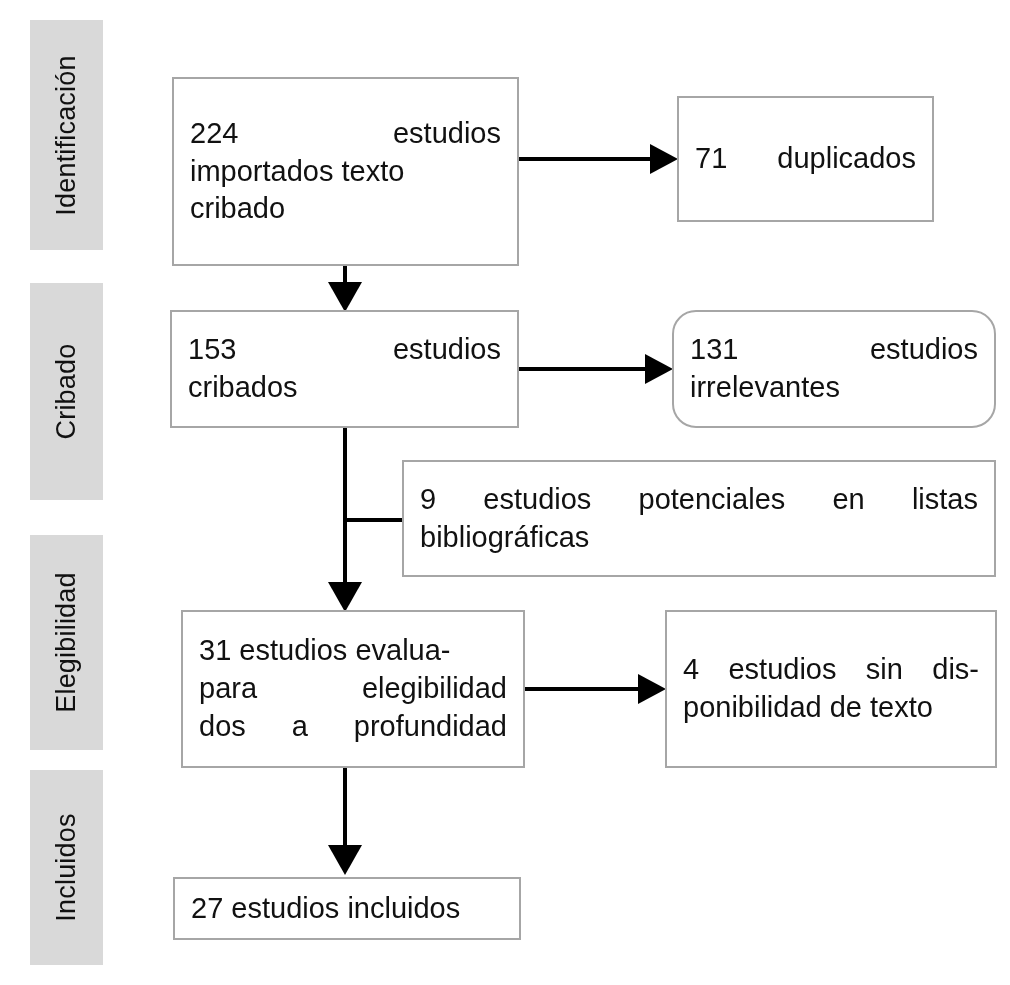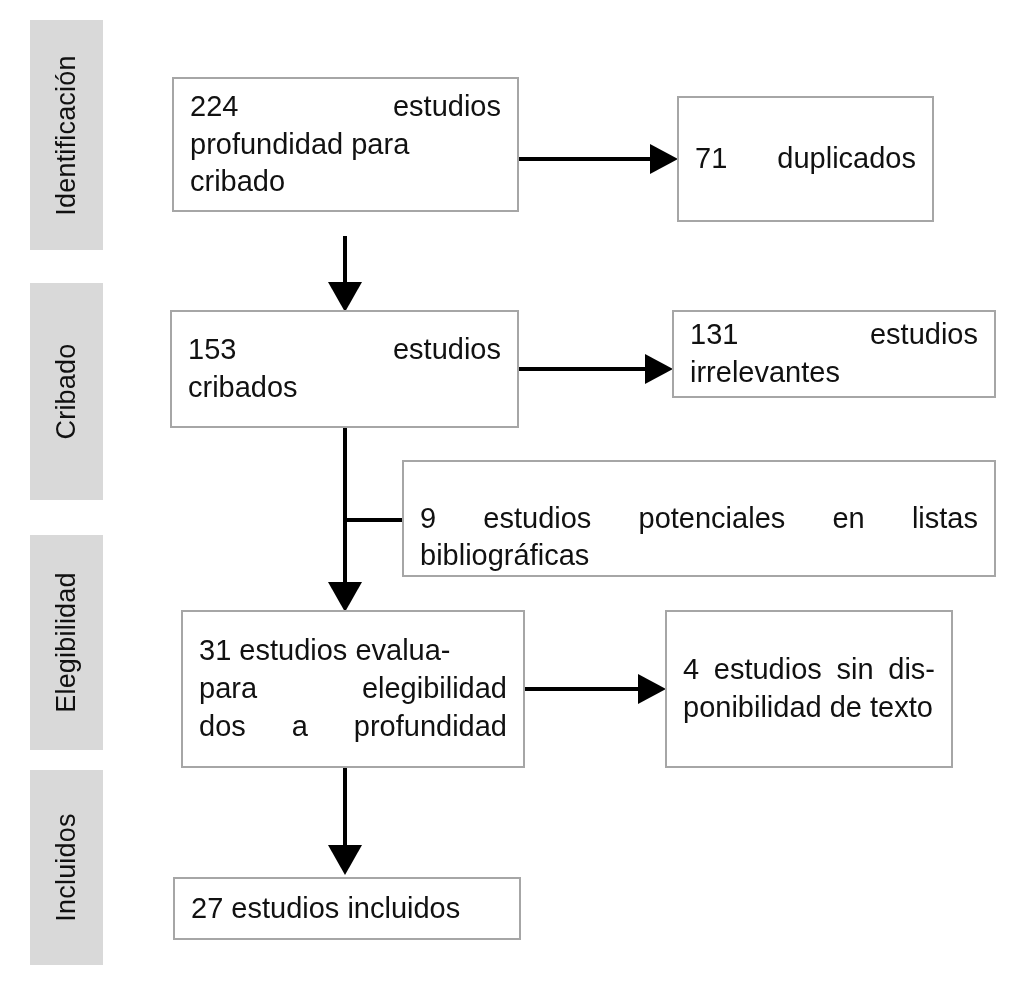--- a/index.html
+++ b/index.html
@@ -122,64 +122,64 @@
   <div class="arrow-down" style="left:328px;top:582px;"></div>
 
   <div class="hline" style="left:345px;top:518px;width:59px;"></div>
 
   <div class="hline" style="left:514px;top:687px;width:130px;"></div>
   <div class="arrow-right" style="left:638px;top:674px;"></div>
 
   <div class="vline" style="left:343px;top:768px;height:80px;"></div>
   <div class="arrow-down" style="left:328px;top:845px;"></div>
 
-  <div class="fbox" style="left:172px;top:77px;width:347px;height:135px;">
+  <div class="fbox" style="left:172px;top:77px;width:347px;height:189px;">
     <div class="fbox-text">
       <span class="ln j">224 estudios</span>
-      <span class="ln">profundidad para</span>
+      <span class="ln">importados texto</span>
       <span class="ln">cribado</span>
     </div>
   </div>
 
   <div class="fbox" style="left:677px;top:96px;width:257px;height:126px;">
     <div class="fbox-text">
       <span class="ln j">71 duplicados</span>
     </div>
   </div>
 
   <div class="fbox" style="left:170px;top:310px;width:349px;height:118px;">
     <div class="fbox-text">
       <span class="ln j">153 estudios</span>
       <span class="ln">cribados</span>
     </div>
   </div>
 
-  <div class="fbox" style="left:672px;top:310px;width:324px;height:88px;">
+  <div class="fbox" style="left:672px;top:310px;width:324px;height:118px;border-radius:24px;">
     <div class="fbox-text">
       <span class="ln j">131 estudios</span>
       <span class="ln">irrelevantes</span>
     </div>
   </div>
 
-  <div class="fbox" style="left:402px;top:460px;width:594px;height:117px;align-items:flex-end;">
+  <div class="fbox" style="left:402px;top:460px;width:594px;height:117px;">
     <div class="fbox-text">
       <span class="ln j">9 estudios potenciales en listas</span>
       <span class="ln">bibliográficas</span>
     </div>
   </div>
 
   <div class="fbox" style="left:181px;top:610px;width:344px;height:158px;">
     <div class="fbox-text">
       <span class="ln">31 estudios evalua-</span>
       <span class="ln j">para elegibilidad</span>
       <span class="ln j">dos a profundidad</span>
     </div>
   </div>
 
-  <div class="fbox" style="left:665px;top:610px;width:288px;height:158px;">
+  <div class="fbox" style="left:665px;top:610px;width:332px;height:158px;">
     <div class="fbox-text">
       <span class="ln j">4 estudios sin dis-</span>
       <span class="ln">ponibilidad de texto</span>
     </div>
   </div>
 
   <div class="fbox" style="left:173px;top:877px;width:348px;height:63px;">
     <div class="fbox-text">
       <span class="ln">27 estudios incluidos</span>
     </div>

